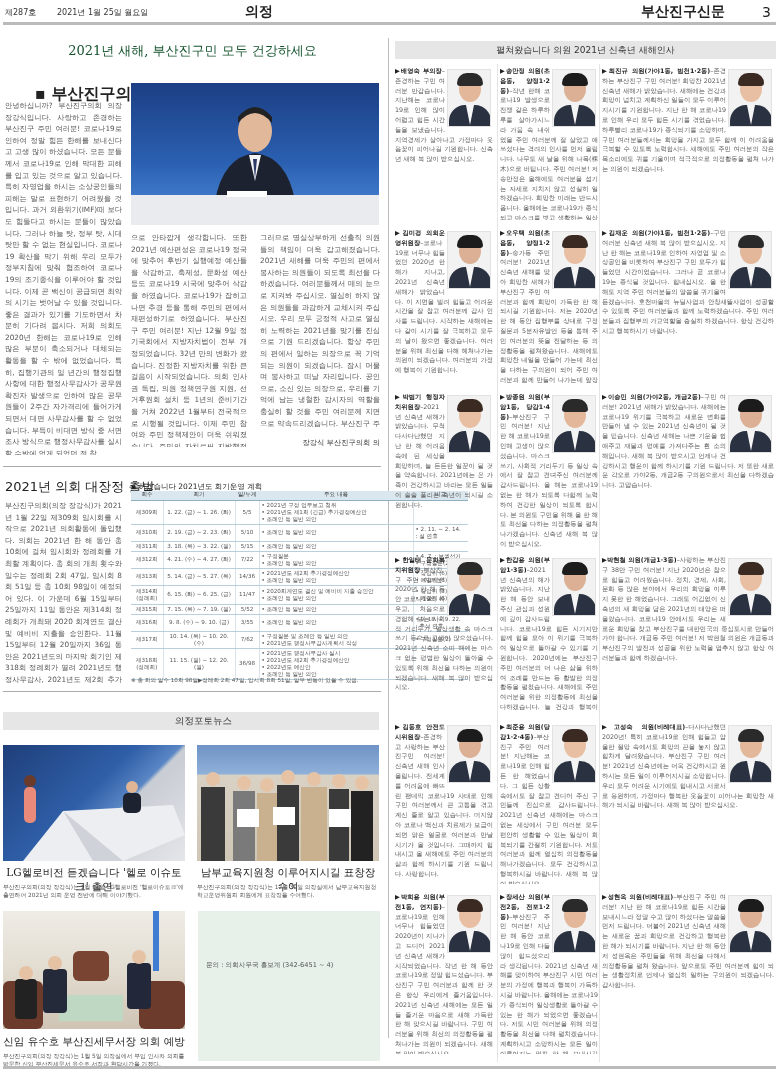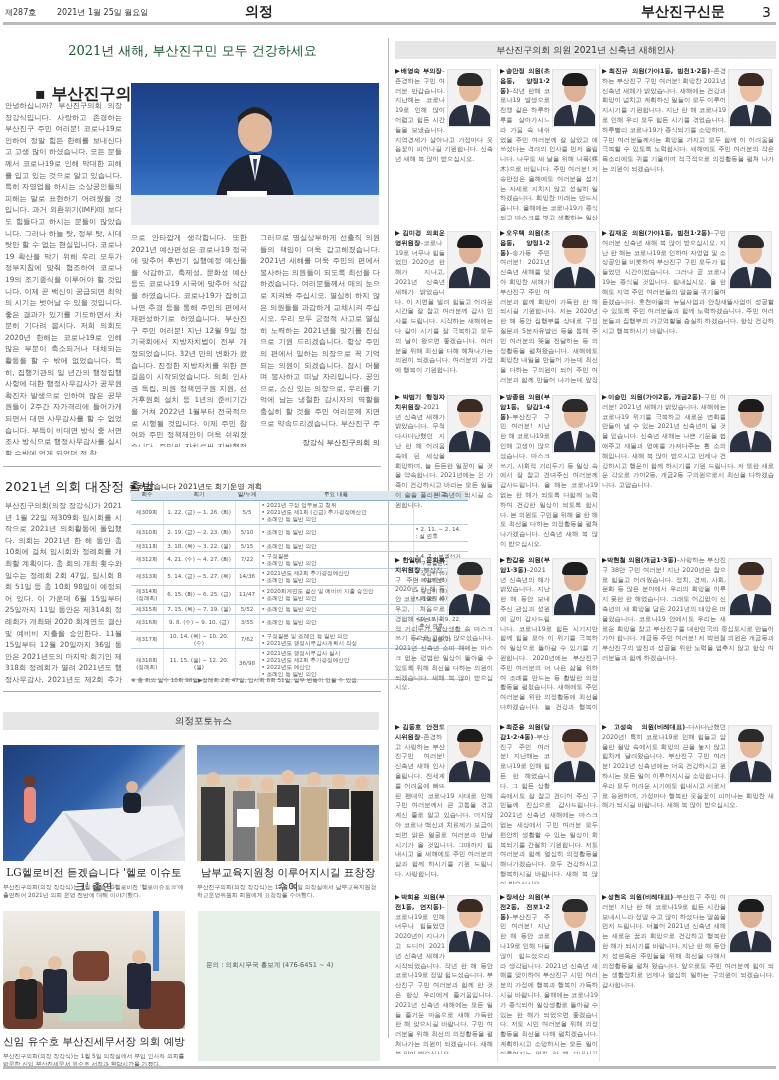--- a/index.html
+++ b/index.html
@@ -252,25 +252,25 @@
         <circle cx="136" cy="46" r="7"></circle>
       </g>
   </svg>
 </div>
 <div class="cap-title" style="left:3px;top:1035px;width:182px;">신임 유수호 부산진세무서장 의회 예방</div>
 <div class="cap-body" style="left:3px;top:1052px;width:182px;">부산진구의회(의장 장강식)는 1월 5일 의장실에서 부임 인사차 의회를 방문한 신임 부산진세무서 유수호 서장과 환담시간을 가졌다.</div>
 
 <div class="yt-box">
   <div class="b">
     <br>
-    <span>문의 : 의회사무국 홍보계 (476-6451 ~ 4)</span>
+    <span>문의 : 의회사무국 홍보계 (342-6451 ~ 4)</span>
   </div>
 </div>
 
-<div class="right-title">부산진구의회 의원 2021년 신축년 새해인사</div>
+<div class="right-title">펼쳐왔습니다 의원 2021년 신축년 새해인사</div>
 <div id="greet-area">
     <div class="greet" style="left: 395px; top: 66px; width: 98px; height: 154px;"><div style="float: right; width: 48px; height: 60px;"></div><span class="nm">▶배영숙 부의장</span><span>–존경하는 구민 여러분 반갑습니다. 지난해는 코로나19로 인해 많이 어렵고 힘든 시간들을 보냈습니다. 지역경제가 살아나고 가정마다 웃음꽃이 피어나길 기원합니다. 신축년 새해 복 많이 받으십시오.</span></div>
     <div class="mp" style="left: 447px; top: 69px;">
       <div class="body"></div>
       <div class="shirt"></div>
       <div class="head" style="background:#e3b79a"></div>
       <div class="hair" style="background:#2a2a2a"></div>
     </div>
     <div class="greet" style="left: 395px; top: 228px; width: 98px; height: 156px;"><div style="float: right; width: 48px; height: 60px;"></div><span class="nm">▶김미경 의회운영위원장</span><span>–코로나19로 너무나 힘들었던 2020년 한 해가 지나고, 2021년 신축년 새해가 밝았습니다. 이 지면을 빌려 힘들고 어려운 시간을 잘 참고 여러분께 감사 인사를 드립니다. 시작하는 새해에는 다 같이 시기를 잘 극복하고 모두의 날이 왔으면 좋겠습니다. 여러분을 위해 최선을 다해 헤쳐나가는 의원이 되겠습니다. 여러분의 가정에 행복이 기원합니다.</span></div>
     <div class="mp" style="left: 447px; top: 231px;">

